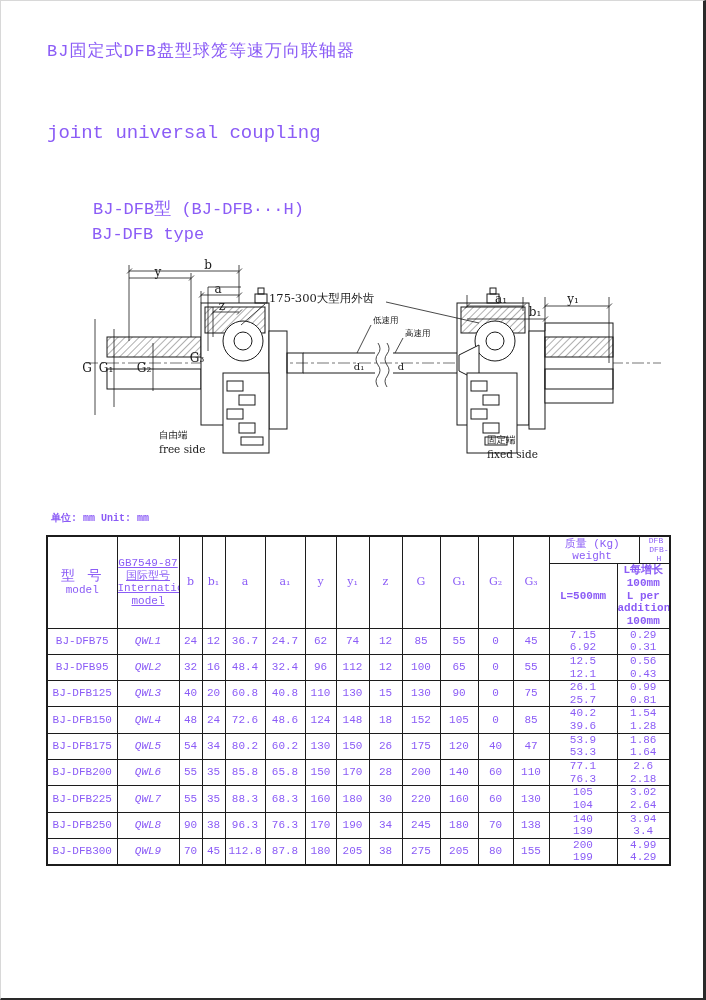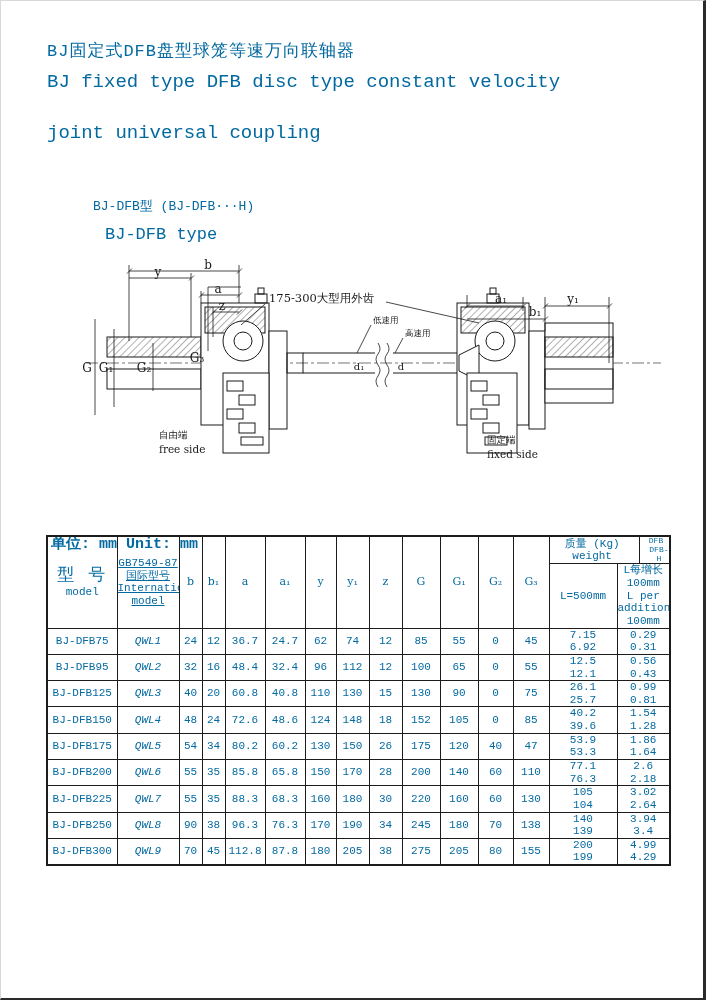--- a/index.html
+++ b/index.html
@@ -1,56 +1,55 @@
 <!DOCTYPE html>
 <html><head>
 <meta charset="utf-8">
 <style>
   html,body{margin:0;padding:0;background:#e8e8e8;}
   .page{position:relative;width:706px;height:1000px;background:#fff;margin:0 auto;
         border-top:1px solid #d8d8d8;border-left:1px solid #d8d8d8;
         border-right:3px solid #2a2a2a;border-bottom:2px solid #2a2a2a;
-        font-family:"Liberation Mono","DejaVu Sans Mono","DejaVu Sans",monospace;color:#0369a1;
+        font-family:"Liberation Mono","DejaVu Sans Mono","DejaVu Sans",monospace;color:#8b5cf6;
         box-sizing:border-box;overflow:hidden;}
   .abs{position:absolute;}
   .title-zh{left:46px;top:38px;font-size:17px;letter-spacing:1px;}
   .title-en1{left:46px;top:70px;font-size:19px;}
   .title-en2{left:46px;top:121px;font-size:19px;}
-  .type-zh{left:92px;top:196px;font-size:13px;}
-  .type-en{left:104px;top:224px;font-size:17px;}
-  .unit-note{left:50px;top:510px;font-size:15px;font-weight:bold;margin-top:23px;}
+  .type-zh{left:92px;top:196px;font-size:17px;}
+  .type-en{left:91px;top:224px;font-size:17px;}
+  .unit-note{left:50px;top:510px;font-size:10px;font-weight:bold;}
   svg.drawing{position:absolute;left:0;top:255px;width:706px;height:250px;}
   svg.drawing text{font-family:"DejaVu Serif","Liberation Serif",serif;}
   table.spec{position:absolute;left:45px;top:534px;width:623px;border-collapse:collapse;
              table-layout:fixed;border:2px solid #1c1c1c;}
   table.spec th, table.spec td{border:1px solid #1c1c1c;text-align:center;vertical-align:middle;
              padding:0;font-weight:normal;font-size:11px;line-height:1.15;overflow:hidden;}
   table.spec thead tr:first-child th{height:26px;}
-  table.spec thead tr:last-child th{height:26px;}
+  table.spec thead tr:last-child th{height:26px;font-weight:bold;}
   table.spec tbody td{height:24px;}
   th.hmodel{font-size:11px;}
-  th.hmodel .zh{font-size:17px;letter-spacing:2px;}
+  th.hmodel .zh{font-size:14px;letter-spacing:2px;}
   th.hintl{font-size:8px;line-height:1.2;text-decoration:underline;}
   th.hcol{font-size:12px;font-family:"DejaVu Serif","Liberation Serif",serif;}
   th.wmain{font-size:9px;}
   .wrow{display:flex;align-items:center;justify-content:center;gap:4px;}
   .variants{display:flex;flex-direction:column;align-items:flex-start;font-size:8px;line-height:1.1;border-left:1px solid #1c1c1c;padding-left:9px;}
   th.wsub1{font-size:10px;}
   th.wsub2{font-size:6.5px;line-height:1.25;}
   td.cmodel{font-size:10.5px;}
   td.cintl{font-size:10px;font-style:italic;}
   td.wcell{font-size:8px;line-height:1.25;}
 </style>
 </head>
 <body>
 
 <div class="page">
 
   <div class="abs title-zh">BJ固定式DFB盘型球笼等速万向联轴器</div>
-  <div class="abs title-en1">BJ fixed type DFB disc type constant velocity</div>
   <div class="abs title-en2">joint universal coupling</div>
 
   <div class="abs type-zh">BJ-DFB型  (BJ-DFB···H)</div>
   <div class="abs type-en">BJ-DFB type</div>
 
   <svg class="drawing" viewBox="0 255 706 250">
     <defs>
       <pattern id="hatch" patternUnits="userSpaceOnUse" width="5" height="5" patternTransform="rotate(45)">
         <line x1="0" y1="0" x2="0" y2="5" stroke="#1a1a1a" stroke-width="0.7"></line>
       </pattern>

